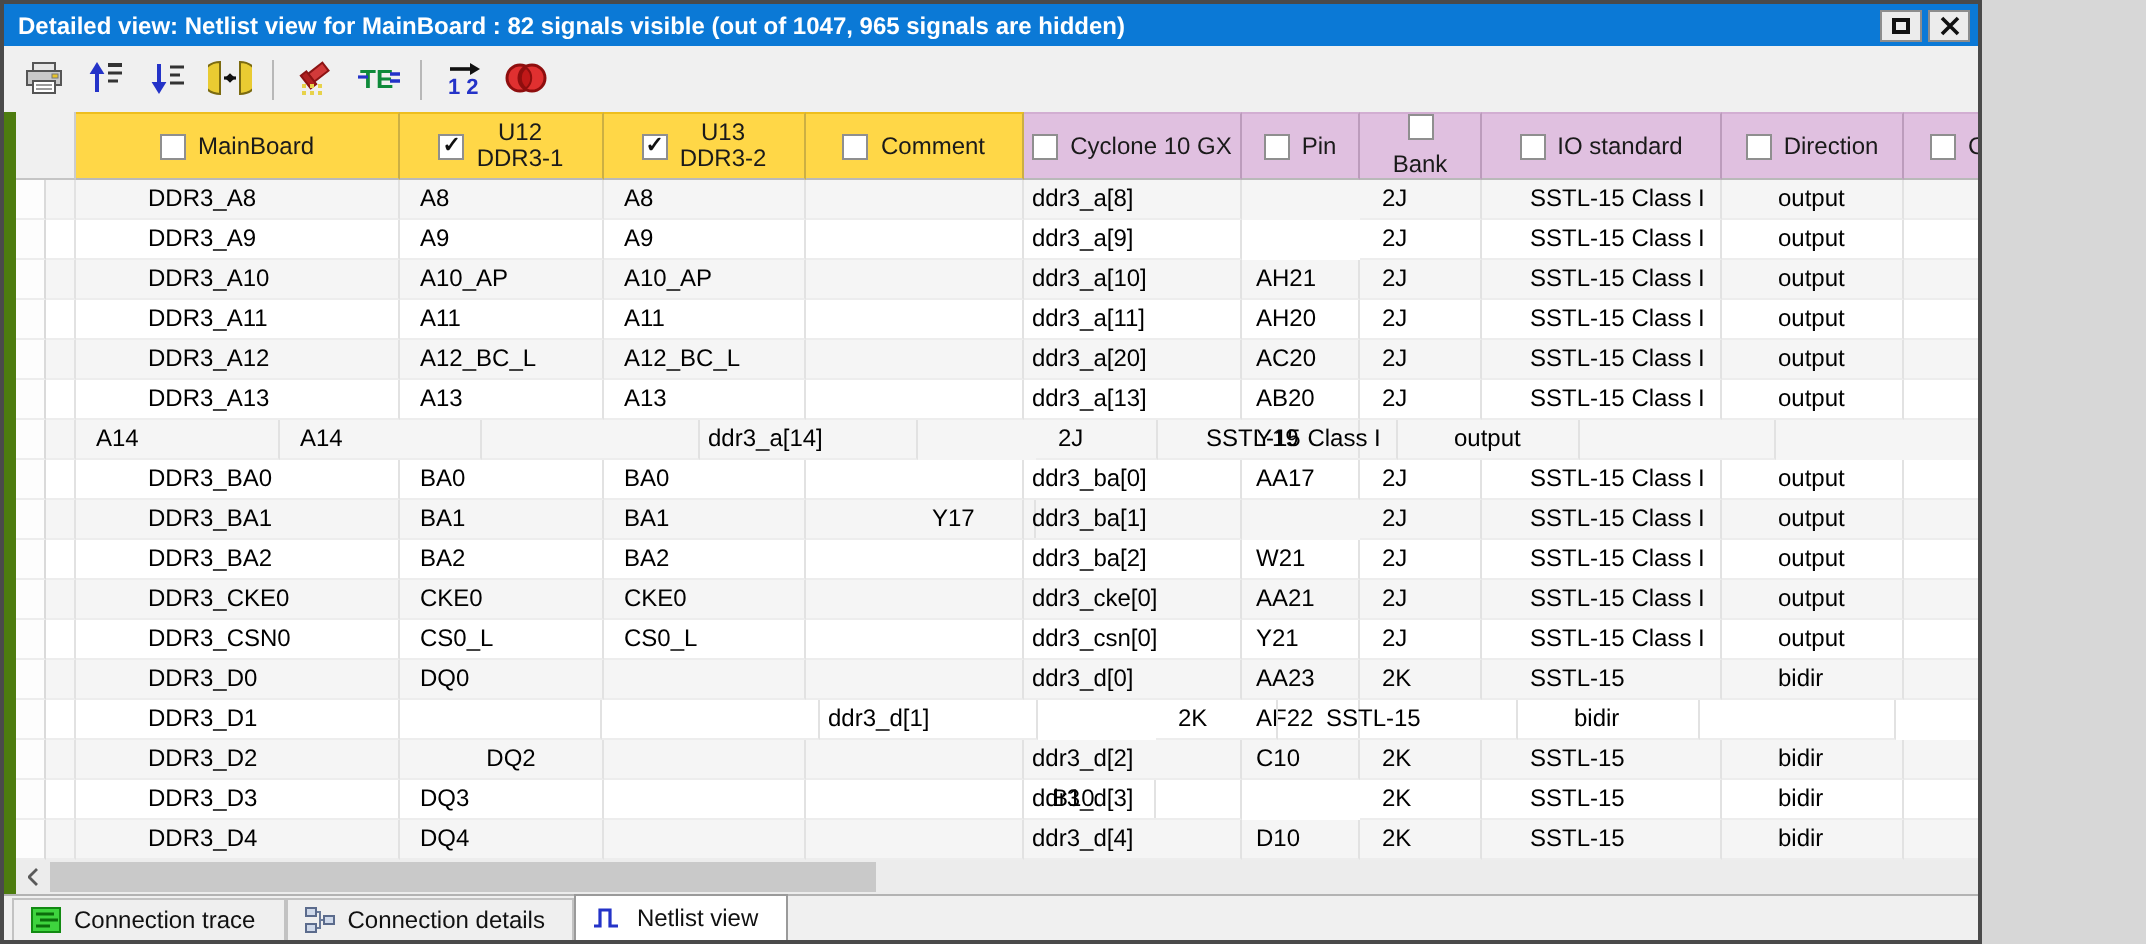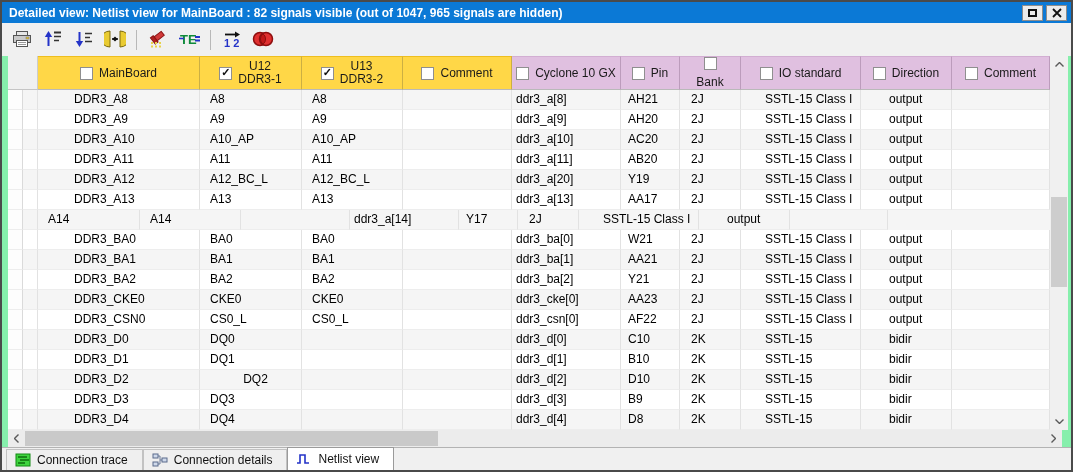--- a/index.html
+++ b/index.html
@@ -1,19 +1,19 @@
 <!DOCTYPE html>
 <html><head>
 <meta charset="utf-8">
 <style>
   * { margin:0; padding:0; box-sizing:border-box; }
   html,body { background:#d7d7d7; }
   #window {
-    position:relative; width:1073px; height:472px;
-    border:2px solid #4a4a4a; background:#86efac;
+    position:relative; width:991px; height:472px;
+    border:2px solid #4a4a4a; background:#4d7c0f;
     font-family:"Liberation Sans", sans-serif; overflow:hidden;
   }
   
   .titlebar { height:21px; background:#0b79d6; display:flex; align-items:center; padding-left:7px; }
   .titlebar .title { color:#ffffff; font-size:12px; font-weight:bold; white-space:nowrap; }
   .winbtns { margin-left:auto; display:flex; gap:3px; padding-right:4px; }
   .winbtn { width:21px; height:16px; background:#ececec; border:1px solid #8d8d8d;
             display:flex; align-items:center; justify-content:center; cursor:pointer; }
   .max-glyph { width:9px; height:8px; border:2px solid #111; }
   
@@ -36,21 +36,21 @@
   .tbody { width:1042px; }
   .trow { display:flex; height:20px; background:#ffffff; }
   .trow.stripe { background:#f5f5f5; }
   .cell { font-size:12px; color:#000; line-height:19px; height:20px; white-space:nowrap; overflow:hidden;
           border-right:1px solid #e2e2e2; border-bottom:1px solid #ededed; padding-left:8px; }
   .rowhdr { width:15px; background:#fdfdfd; border-right:1px solid #dadada; padding:0; }
   .grip   { width:15px; padding:0; }
   .c-mainboard { padding-left:36px; }
   .c-u12, .c-u13 { padding-left:10px; }
   .c-cyclone-10-gx { padding-left:4px; }
-  .c-pin { padding-left:7px; }
+  .c-pin { padding-left:7px;margin-top:40px; }
   .c-bank { padding-left:11px; }
   .c-io-standard { padding-left:24px; }
   .c-direction { padding-left:28px; }
   
   .vscroll { position:absolute; top:54px; left:1048px; width:18px; height:374px; background:#f0f0f0; }
   .vscroll .arrow { position:absolute; left:0; width:18px; height:17px; display:flex; align-items:center; justify-content:center; cursor:pointer; }
   .vscroll .up { top:0; } .vscroll .down { bottom:0; }
   .vthumb { position:absolute; left:1px; top:141px; width:16px; height:90px; background:#cdcdcd; cursor:pointer; }
   .hscroll { position:absolute; left:6px; top:428px; width:1054px; height:17px; background:#ececec; }
   .hscroll .arrow { position:absolute; top:0; width:17px; height:17px; display:flex; align-items:center; justify-content:center; cursor:pointer; }
@@ -382,21 +382,20 @@
           <div class="cell c-pin" style="width: 59px;">C10</div>
           <div class="cell c-bank" style="width: 61px;">2K</div>
           <div class="cell c-io-standard" style="width: 120px;">SSTL-15</div>
           <div class="cell c-direction" style="width: 91px;">bidir</div>
           <div class="cell c-comment-fpga" style="width: 98px;"></div>
         </div>
         <div class="trow">
           <div class="cell rowhdr"></div>
           <div class="cell grip"></div>
           <div class="cell c-mainboard" style="width: 162px;">DDR3_D1</div>
-          <div class="cell c-u12" style="width: 102px;">DQ1</div>
           <div class="cell c-u13" style="width: 101px;"></div>
           <div class="cell c-comment-board" style="width: 109px;"></div>
           <div class="cell c-cyclone-10-gx" style="width: 109px;">ddr3_d[1]</div>
           <div class="cell c-pin" style="width: 59px;">B10</div>
           <div class="cell c-bank" style="width: 61px;">2K</div>
           <div class="cell c-io-standard" style="width: 120px;">SSTL-15</div>
           <div class="cell c-direction" style="width: 91px;">bidir</div>
           <div class="cell c-comment-fpga" style="width: 98px;"></div>
         </div>
         <div class="trow stripe">

